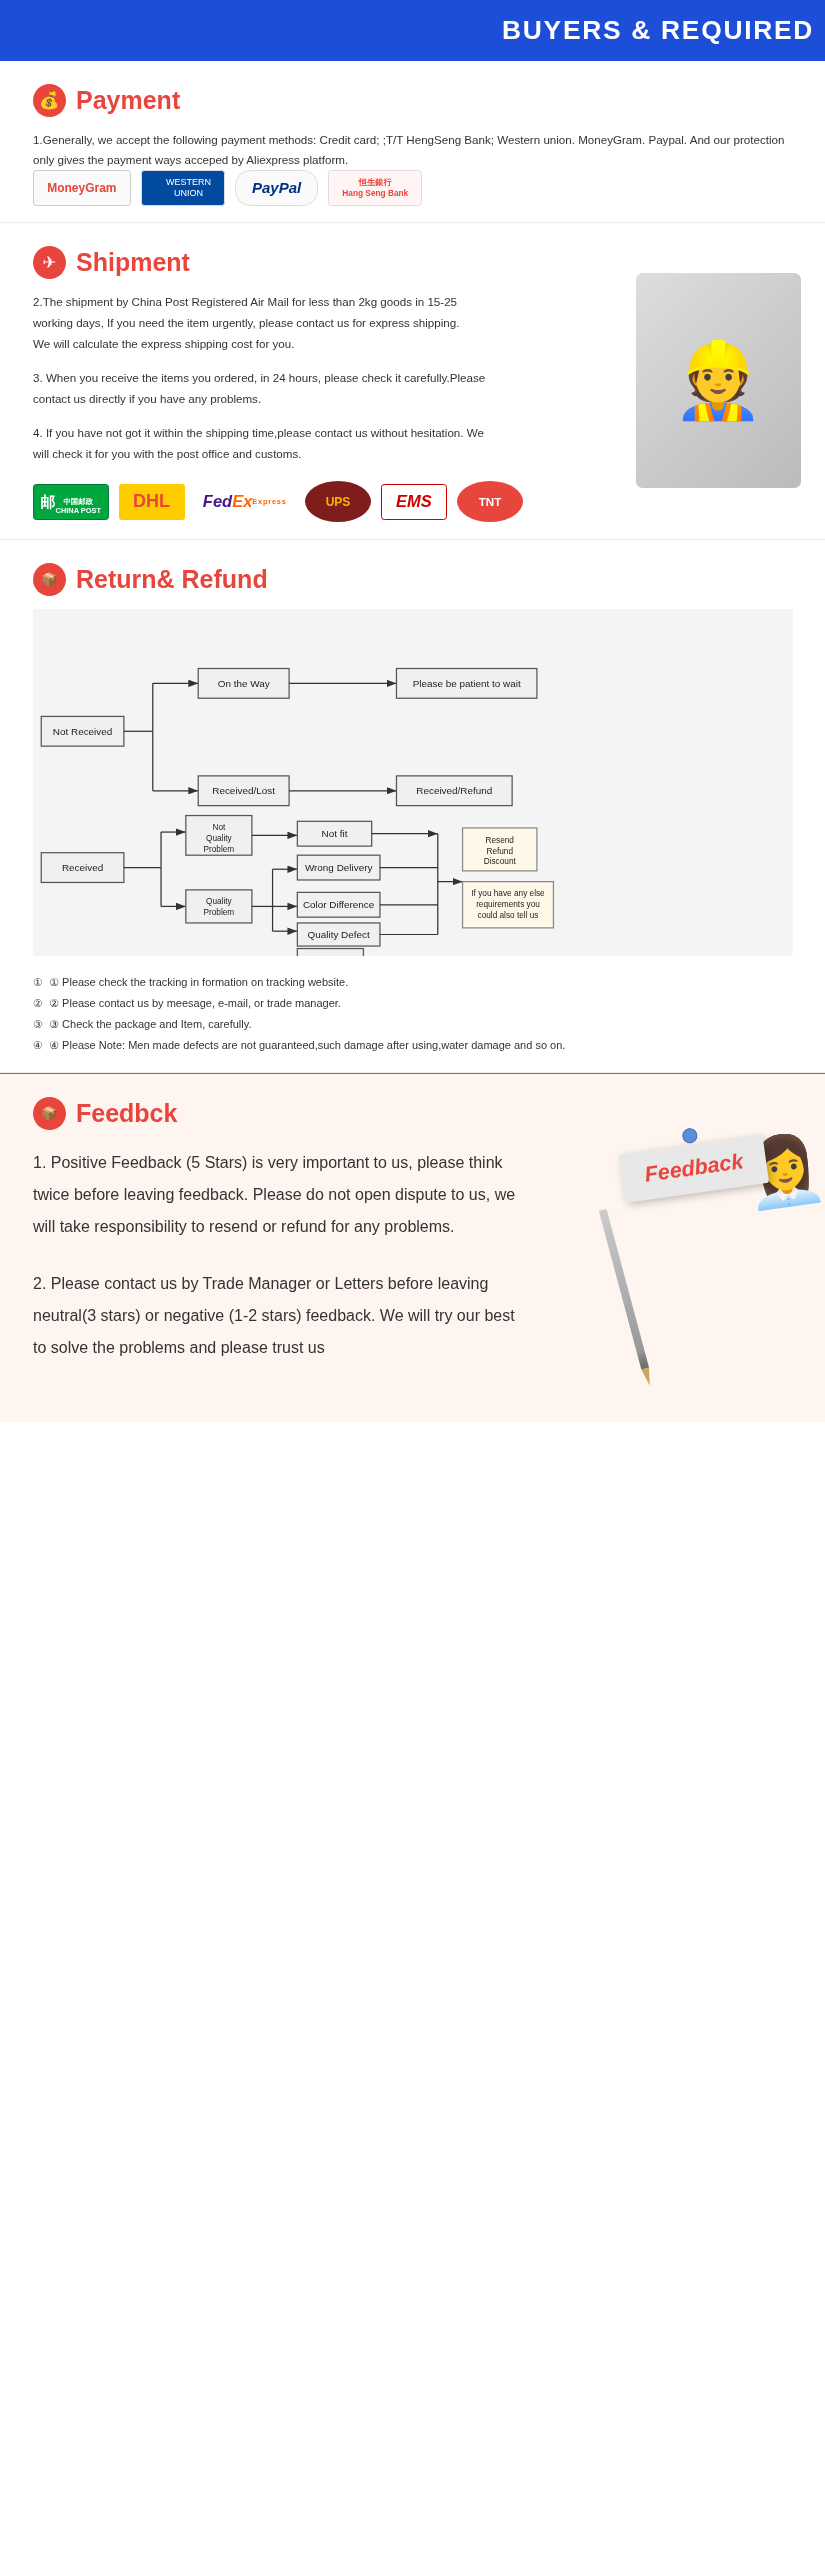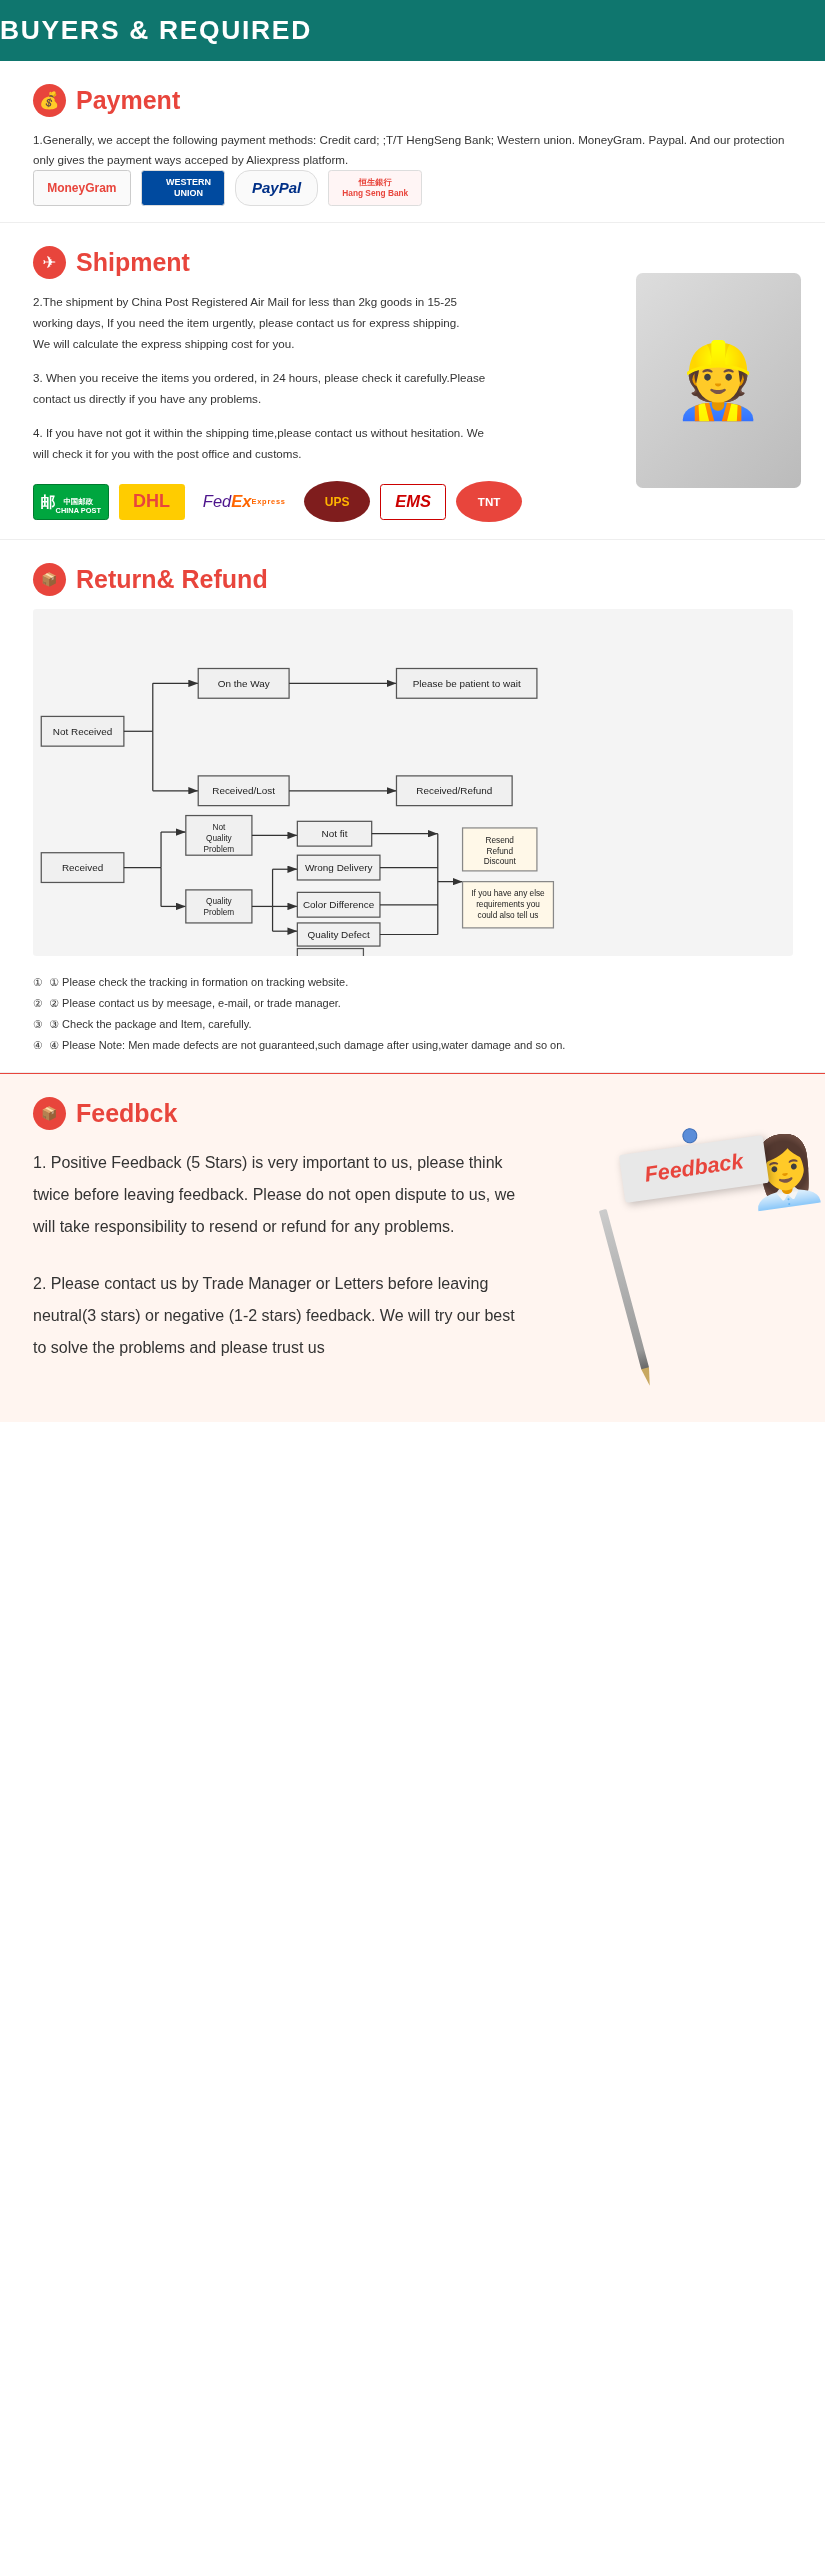--- a/index.html
+++ b/index.html
@@ -10,23 +10,23 @@
       min-height: 2576px;
     }
 
     .page-wrapper {
       width: 826px;
       background: #fff;
     }
 
     
     .header-banner {
-      background: #0f766e;
-      text-align: left;
-      padding: 15px 0;
+      background: #1d4ed8;
+      text-align: right;
+      padding: 15px 12px;
     }
     .header-banner h1 {
       color: #fff;
       font-size: 26.4px;
       font-weight: bold;
       letter-spacing: 1.7px;
     }
 
     
     .section {
@@ -231,21 +231,21 @@
     <div class="section-title">
       <div class="icon-circle">💰</div>
       <h2>Payment</h2>
     </div>
     <p class="payment-text">1.Generally, we accept the following payment methods: Credit card; ;T/T HengSeng Bank; Western union. MoneyGram. Paypal. And our protection only gives the payment ways acceped by Aliexpress platform.</p>
     <div class="payment-logos">
       <div class="payment-logo logo-moneygram">
         <span style="color:#e8453c; font-weight:bold; font-size:12px;">MoneyGram</span>
       </div>
       <div class="payment-logo logo-western">
-        <span style="font-size:9px; font-weight:bold; line-height:1.2;margin-left:11px;">WESTERN<br>UNION</span>
+        <span style="font-size:9px; font-weight:normal; line-height:1.2;margin-left:11px;">WESTERN<br>UNION</span>
       </div>
       <div class="payment-logo logo-paypal">
         <span style="color:#003087; font-weight:bold; font-size:15px; font-style:italic;">PayPal</span>
       </div>
       <div class="payment-logo logo-hangseng">
         <span style="font-size:8.3px; color:#e8453c; line-height:1.3; text-align:center;">恒生銀行<br>Hang Seng Bank</span>
       </div>
     </div>
   </div>
 
@@ -263,21 +263,21 @@
       <p class="shipment-text">2.The shipment by China Post Registered Air Mail for less than  2kg goods in 15-25 working days, If  you need the item urgently, please contact us for express shipping.<br>We will calculate the express shipping cost for you.</p>
       <p class="shipment-text">3. When you receive the items you ordered, in 24 hours, please check it carefully.Please contact us directly if you have any problems.</p>
       <p class="shipment-text">4. If you have not got it within the shipping time,please contact us without hesitation. We will check it for you with the post office and customs.</p>
 
       <div class="shipping-logos">
         <div class="shipping-logo logo-chinapost" style="background:#00a63f; color:#fff; font-size:7.4px; line-height:1.3; border:1.7px solid #007a2e; padding:3.3px 6.6px; text-align:center;">
           <span style="font-size:15px;">邮</span><br>中国邮政<br>CHINA POST
         </div>
         <div class="shipping-logo logo-dhl" style="background:#ffcc00; color:#e8453c; font-size:18px; font-weight:900; padding:5px 11.6px;">DHL</div>
         <div class="shipping-logo" style="background:#fff; padding:5px 8.3px;">
-          <span style="color:#4d148c; font-size:16.5px; font-weight:400; font-style:italic;">Fed</span>
+          <span style="color:#4d148c; font-size:16.5px; font-weight:700; font-style:italic;">Fed</span>
             <span style="color:#ff6600; font-size:16.5px; font-weight:900; font-style:italic;">Ex</span>
           <br>
             <span style="font-size:7.4px; color:#ff6600; font-weight:bold; letter-spacing:0.8px;">Express</span>
         </div>
         <div class="shipping-logo logo-ups" style="background:#7f1d1d; color:#ffb500; border-radius:50%; width:41px; height:41px; font-weight:bold; font-size:12px; display:flex; align-items:center; justify-content:center;">UPS</div>
         <div class="shipping-logo logo-ems" style="color:#c00; font-weight:bold; font-size:16.5px; border:1.7px solid #c00; padding:3.3px 8.3px; font-style:italic;">EMS</div>
         <div class="shipping-logo logo-tnt" style="background:#e8453c; color:#fff; font-weight:bold; font-size:11.6px; border-radius:50%; width:41px; height:41px; display:flex; align-items:center; justify-content:center;">TNT</div>
       </div>
     </div>
   </div>

